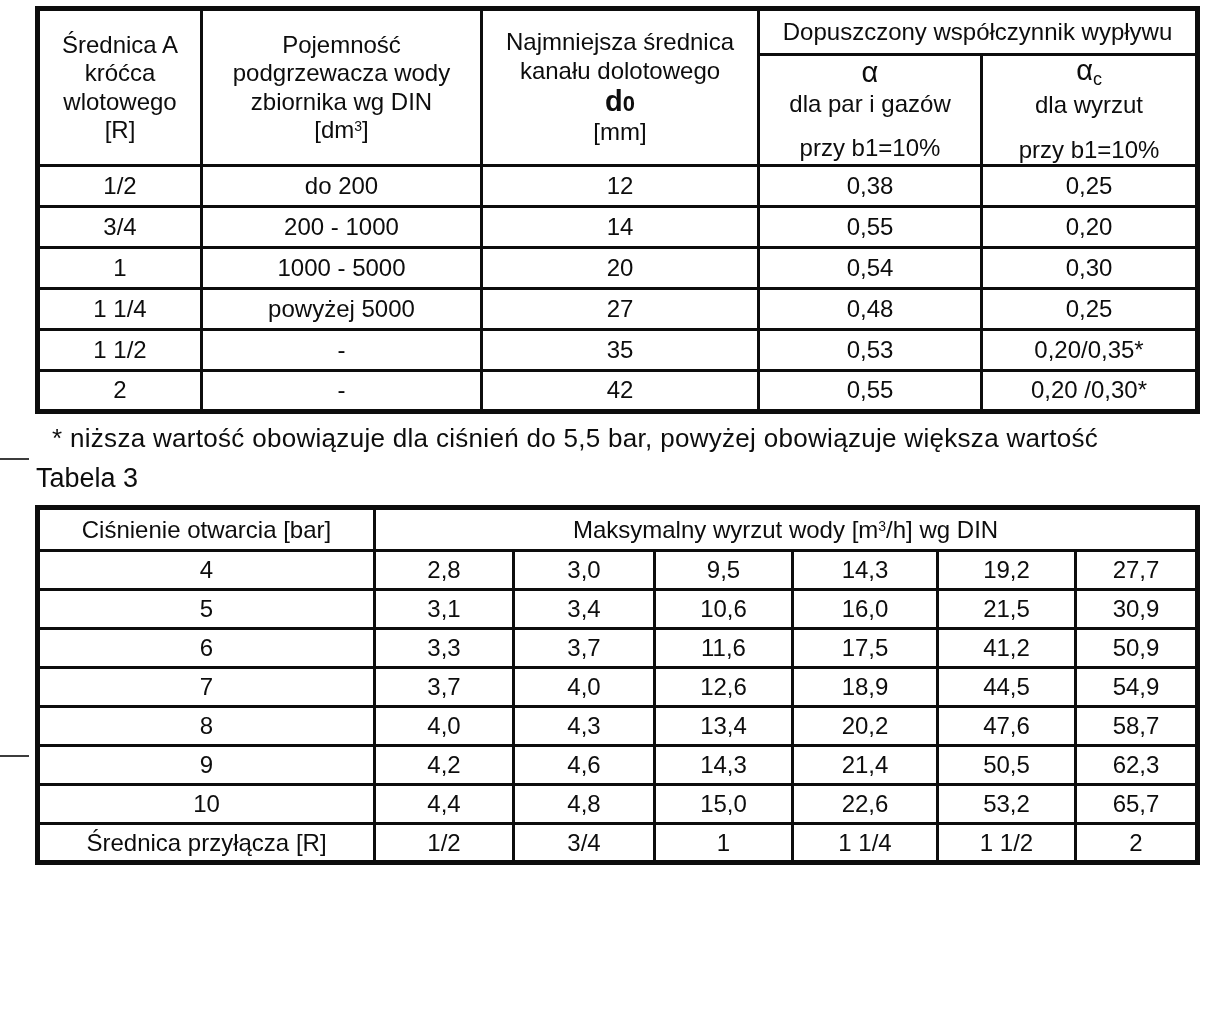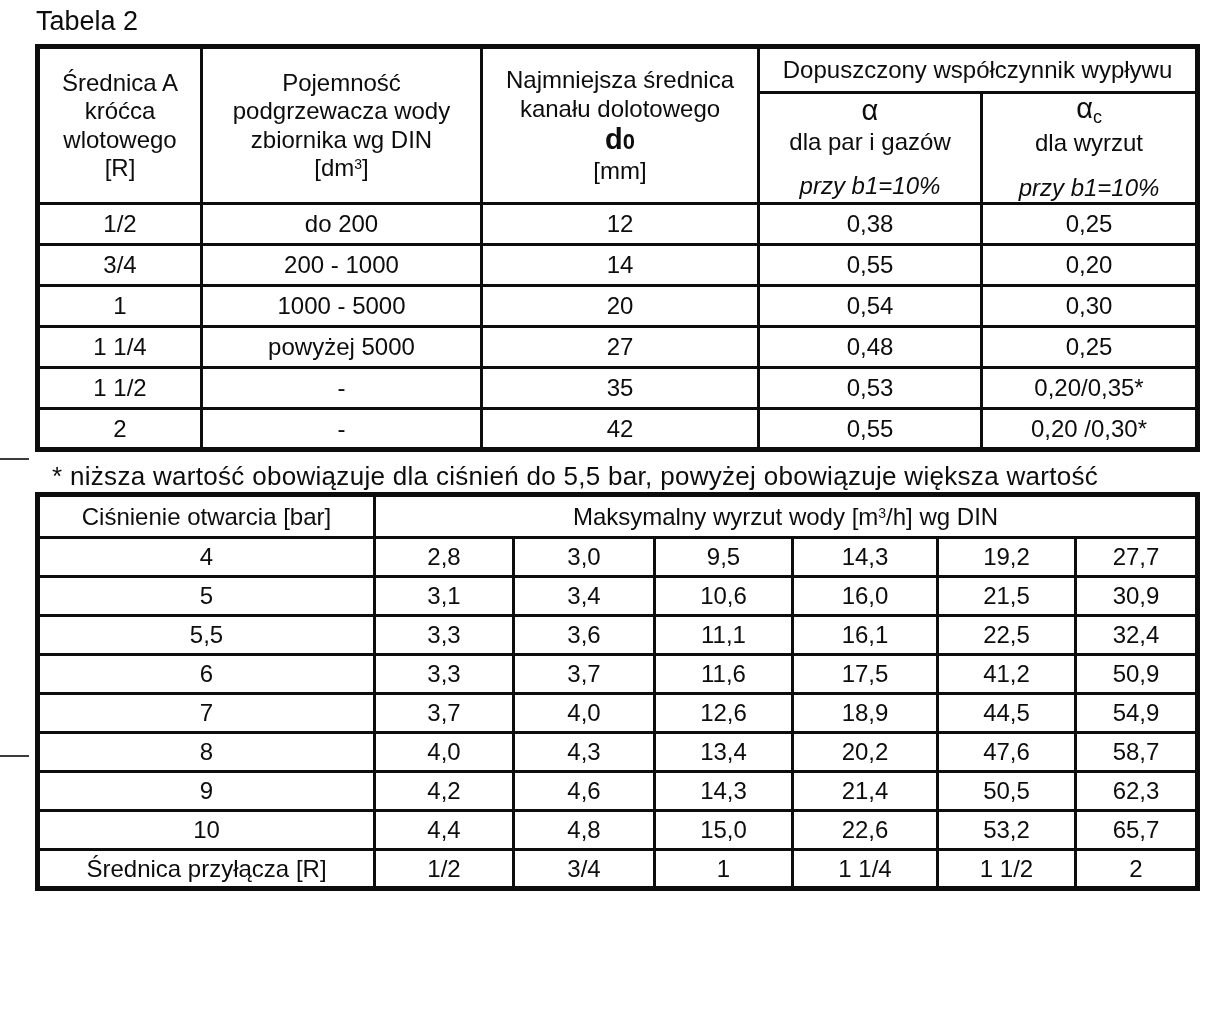--- a/index.html
+++ b/index.html
@@ -36,21 +36,21 @@
     overflow: hidden;
   }
 
   
   .t2 .span-head { height: 42px; margin-left: 28px; }
   .t2 tr.subhead th { height: 108px; }
   .t2 tbody tr { height: 41px; }
 
   .alpha { font-size: 29px; line-height: 1.0; margin-bottom: 3px; }
   .alpha .sub-c { font-size: 18px; vertical-align: -5px; }
-  .przy { margin-top: 16px; font-style: italic; }
+  .przy { margin-top: 16px; }
   .d0line { font-weight: bold; font-size: 29px; line-height: 1.1; margin: 1px 0; }
   .d0line .zero { font-size: 22px; }
   sup.u { font-size: 14px; vertical-align: 7px; }
 
   
   .footnote {
     font-size: 26px;
     margin-top: 9px;
     margin-left: 17px;
     white-space: nowrap;
@@ -72,21 +72,20 @@
   .mark-bottom { top: 755px; }
 </style>
 </head>
 <body>
 
 <div class="edge-mark mark-top"></div>
 <div class="edge-mark mark-bottom"></div>
 
 <div class="content">
 
-  <div class="table-title">Tabela 2</div>
 
   <table class="t2">
     <colgroup>
       <col style="width:164px">
         <col style="width:280px">
         <col style="width:277px">
       <col style="width:223px">
         <col style="width:216px">
     </colgroup>
     <thead>
@@ -165,20 +164,21 @@
           <td>-</td>
           <td>42</td>
           <td>0,55</td>
           <td>0,20 /0,30*</td>
         </tr>
       </tbody>
   </table>
 
   <div class="footnote">* niższa wartość obowiązuje dla ciśnień do 5,5 bar, powyżej obowiązuje większa wartość</div>
 
+  <div class="table-title t3-title">Tabela 3</div>
 
   <table class="t3">
     <colgroup>
       <col style="width:337px">
         <col style="width:139px">
         <col style="width:141px">
         <col style="width:138px">
       <col style="width:145px">
         <col style="width:138px">
         <col style="width:122px">
@@ -204,29 +204,20 @@
         <tr>
           <td>5</td>
           <td>3,1</td>
           <td>3,4</td>
           <td>10,6</td>
           <td>16,0</td>
           <td>21,5</td>
           <td>30,9</td>
         </tr>
         <tr>
-          <td>5,5</td>
-          <td>3,3</td>
-          <td>3,6</td>
-          <td>11,1</td>
-          <td>16,1</td>
-          <td>22,5</td>
-          <td>32,4</td>
-        </tr>
-        <tr>
           <td>6</td>
           <td>3,3</td>
           <td>3,7</td>
           <td>11,6</td>
           <td>17,5</td>
           <td>41,2</td>
           <td>50,9</td>
         </tr>
         <tr>
           <td>7</td>

